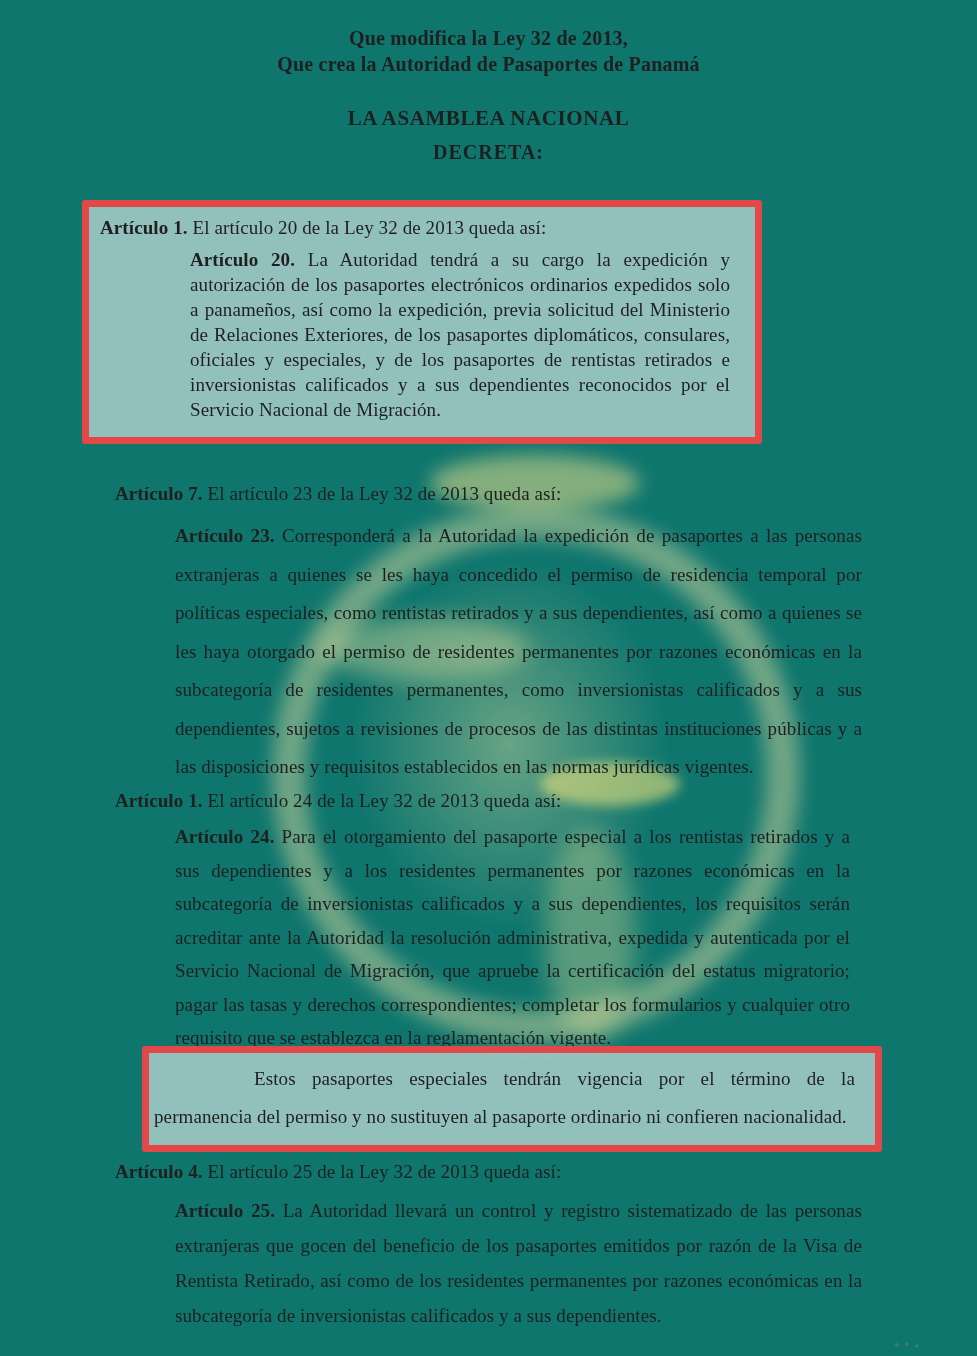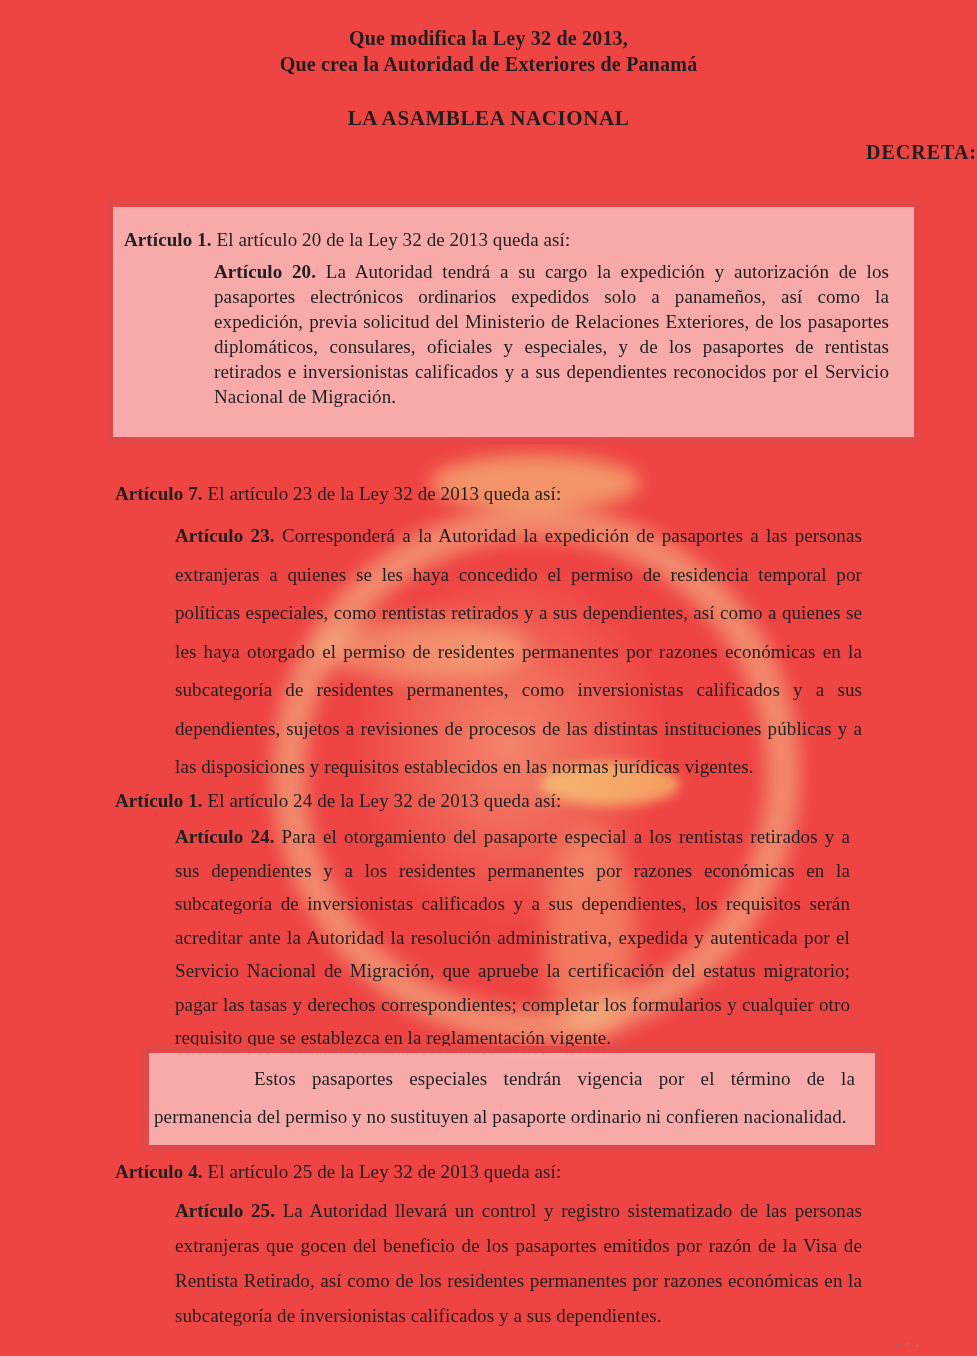--- a/index.html
+++ b/index.html
@@ -34,32 +34,32 @@
     position:absolute;top:25px;left:0;width:100%;z-index:1;
     text-align:center;font-weight:bold;font-size:20px;line-height:26px;
     letter-spacing:.2px;
   }
   .h-asamblea{
     position:absolute;top:106px;left:0;width:100%;z-index:1;
     text-align:center;font-weight:bold;font-size:21px;letter-spacing:.6px;
   }
   .h-decreta{
     position:absolute;top:141px;left:0;width:100%;z-index:1;
-    text-align:right;font-weight:bold;font-size:20px;letter-spacing:1px;
+    text-align:center;font-weight:bold;font-size:20px;letter-spacing:1px;
   }
 
   
   .redbox{
     position:absolute;z-index:1;
     border:7px solid var(--highlight,#e24848);
     border-radius:3px;
     box-sizing:border-box;
     background:rgba(255,255,255,.55);
   }
-  .box1{top:200px;left:106px;width:815px;min-height:244px;padding:18px 25px 8px 11px;}
+  .box1{top:200px;left:82px;width:680px;min-height:244px;padding:6px 25px 8px 11px;}
   .box2{top:1046px;left:142px;width:740px;min-height:84px;padding:7px 20px 9px 5px;}
 
   
   .article{position:absolute;left:115px;width:747px;z-index:1;}
   .a2{top:479px;}
   .a3{top:786px;}
   .a4{top:1157px;}
 
   .art-heading{margin:0;font-size:19px;line-height:30px;letter-spacing:.1px;}
   .art-label{font-weight:bold;}
@@ -82,34 +82,34 @@
     position:absolute;top:1341px;left:893px;width:30px;height:8px;z-index:1;
     background:
       radial-gradient(circle at 4px 4px, rgba(120,120,120,.55) 1.5px, transparent 2px),
       radial-gradient(circle at 14px 3px, rgba(140,140,140,.4) 1.2px, transparent 2px),
       radial-gradient(circle at 24px 5px, rgba(150,150,150,.35) 1.2px, transparent 2px);
   }
 </style>
 </head>
 <body>
 
-<div class="page" style="background: #ef4444; color: rgb(31, 31, 31);">
+<div class="page" style="background: #0f766e; color: rgb(31, 31, 31);">
 
   <div>
     <div class="wm wm-ring"></div>
     <div class="wm wm-core"></div>
     <div class="wm wm-blob1"></div>
     <div class="wm wm-blob2"></div>
     <div class="wm wm-blob3"></div>
     <div class="wm wm-stem"></div>
   </div>
 
   <div class="title-block">
     <div>Que modifica la Ley 32 de 2013,</div>
-    <div>Que crea la Autoridad de Exteriores de Panamá</div>
+    <div>Que crea la Autoridad de Pasaportes de Panamá</div>
   </div>
   <div class="h-asamblea">LA ASAMBLEA NACIONAL</div>
   <div class="h-decreta">DECRETA:</div>
 
   <div class="redbox box1">
     <p class="art-heading"><b class="art-label">Artículo 1.</b><span> El artículo 20 de la Ley 32 de 2013 queda así:</span></p>
     <p class="art-body"><b class="art-label">Artículo 20.</b><span> La Autoridad tendrá a su cargo la expedición y autorización de los pasaportes electrónicos ordinarios expedidos solo a panameños, así como la expedición, previa solicitud del Ministerio de Relaciones Exteriores, de los pasaportes diplomáticos, consulares, oficiales y especiales, y de los pasaportes de rentistas retirados e inversionistas calificados y a sus dependientes reconocidos por el Servicio Nacional de Migración.</span></p>
   </div>
 
   <div class="article a2">

